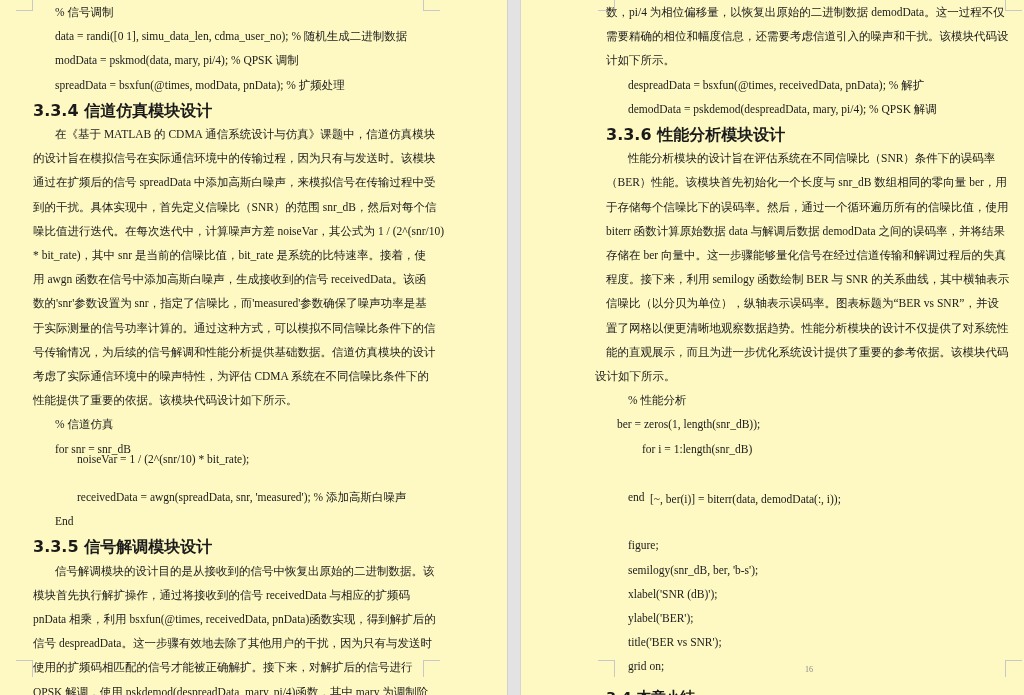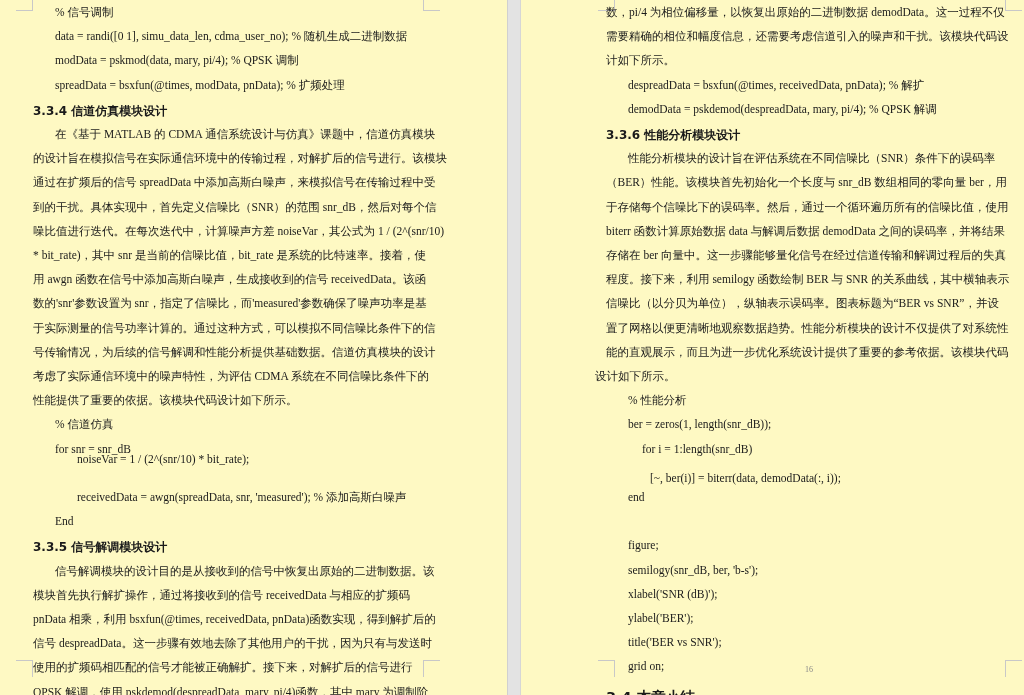--- a/index.html
+++ b/index.html
@@ -13,40 +13,40 @@
     position:absolute; top:0; height:695px; background:#fef9c3; overflow:hidden;
   }
   #page-left { left:0; width:507px; }
   #page-right { left:521px; width:542px; }
   .gutter { position:absolute; left:507px; top:0; width:14px; height:695px; background:#e3e3e3;
     border-left:1px solid #d0d0d0; border-right:1px solid #d6d6d6; box-sizing:border-box; }
   .corner { position:absolute; width:16px; height:16px; border-color:#c8c8c8; border-style:solid; border-width:0; }
   .line {
     position:absolute; white-space:nowrap; font-size:11.5px; line-height:14px; height:14px;
   }
-  .line.heading { font-size:12px; font-weight:bold; font-family:"DejaVu Sans","Liberation Sans",sans-serif; }
+  .line.heading { font-size:16px; font-weight:bold; font-family:"DejaVu Sans","Liberation Sans",sans-serif; }
   .line.heading.big { font-size:14.5px; }
   .pagenum { position:absolute; font-size:8px; color:#888; }
 </style>
 </head>
 <body>
 
 <div class="page" id="page-left">
   <div class="corner" style="left:16px;top:-6px;border-right-width:1px;border-bottom-width:1px;"></div>
   <div class="corner" style="left:423px;top:-6px;border-left-width:1px;border-bottom-width:1px;"></div>
   <div class="corner" style="left:16px;top:660px;border-right-width:1px;border-top-width:1px;"></div>
   <div class="corner" style="left:423px;top:660px;border-left-width:1px;border-top-width:1px;"></div>
   <div id="left-lines">
       <div class="line" style="left: 55px; top: 5px;">%  信号调制</div>
       <div class="line" style="left: 55px; top: 29.2px;">data = randi([0 1], simu_data_len, cdma_user_no); %  随机生成二进制数据</div>
       <div class="line" style="left: 55px; top: 53.4px;">modData = pskmod(data, mary, pi/4); % QPSK 调制</div>
       <div class="line" style="left: 55px; top: 77.6px;">spreadData = bsxfun(@times, modData, pnData); %  扩频处理</div>
       <div class="line heading" style="left: 33px; top: 103.8px;">3.3.4  信道仿真模块设计</div>
       <div class="line" style="left: 55px; top: 127px;">在《基于 MATLAB 的 CDMA 通信系统设计与仿真》课题中，信道仿真模块</div>
-      <div class="line" style="left: 33px; top: 151.2px;">的设计旨在模拟信号在实际通信环境中的传输过程，对解扩后的信号进行。该模块</div>
+      <div class="line" style="left: 33px; top: 151.2px;">的设计旨在模拟信号在实际通信环境中的传输过程，因为只有与发送时。该模块</div>
       <div class="line" style="left: 33px; top: 175.4px;">通过在扩频后的信号 spreadData 中添加高斯白噪声，来模拟信号在传输过程中受</div>
       <div class="line" style="left: 33px; top: 199.6px;">到的干扰。具体实现中，首先定义信噪比（SNR）的范围 snr_dB，然后对每个信</div>
       <div class="line" style="left: 33px; top: 223.8px;">噪比值进行迭代。在每次迭代中，计算噪声方差 noiseVar，其公式为 1 / (2^(snr/10)</div>
       <div class="line" style="left: 33px; top: 248px;">* bit_rate)，其中 snr 是当前的信噪比值，bit_rate 是系统的比特速率。接着，使</div>
       <div class="line" style="left: 33px; top: 272.2px;">用 awgn 函数在信号中添加高斯白噪声，生成接收到的信号 receivedData。该函</div>
       <div class="line" style="left: 33px; top: 296.4px;">数的'snr'参数设置为 snr，指定了信噪比，而'measured'参数确保了噪声功率是基</div>
       <div class="line" style="left: 33px; top: 320.6px;">于实际测量的信号功率计算的。通过这种方式，可以模拟不同信噪比条件下的信</div>
       <div class="line" style="left: 33px; top: 344.8px;">号传输情况，为后续的信号解调和性能分析提供基础数据。信道仿真模块的设计</div>
       <div class="line" style="left: 33px; top: 369px;">考虑了实际通信环境中的噪声特性，为评估 CDMA 系统在不同信噪比条件下的</div>
       <div class="line" style="left: 33px; top: 393.2px;">性能提供了重要的依据。该模块代码设计如下所示。</div>
@@ -84,23 +84,23 @@
       <div class="line" style="left: 85px; top: 175.4px;">（BER）性能。该模块首先初始化一个长度与 snr_dB 数组相同的零向量 ber，用</div>
       <div class="line" style="left: 85px; top: 199.6px;">于存储每个信噪比下的误码率。然后，通过一个循环遍历所有的信噪比值，使用</div>
       <div class="line" style="left: 85px; top: 223.8px;">biterr 函数计算原始数据 data 与解调后数据 demodData 之间的误码率，并将结果</div>
       <div class="line" style="left: 85px; top: 248px;">存储在 ber 向量中。这一步骤能够量化信号在经过信道传输和解调过程后的失真</div>
       <div class="line" style="left: 85px; top: 272.2px;">程度。接下来，利用 semilogy 函数绘制 BER 与 SNR 的关系曲线，其中横轴表示</div>
       <div class="line" style="left: 85px; top: 296.4px;">信噪比（以分贝为单位），纵轴表示误码率。图表标题为“BER vs SNR”，并设</div>
       <div class="line" style="left: 85px; top: 320.6px;">置了网格以便更清晰地观察数据趋势。性能分析模块的设计不仅提供了对系统性</div>
       <div class="line" style="left: 85px; top: 344.8px;">能的直观展示，而且为进一步优化系统设计提供了重要的参考依据。该模块代码</div>
       <div class="line" style="left: 74px; top: 369px;">设计如下所示。</div>
       <div class="line" style="left: 107px; top: 393.2px;">%  性能分析</div>
-      <div class="line" style="left: 107px; top: 417.4px;">ber = zeros(1, length(snr_dB));</div>
+      <div class="line" style="left: 96px; top: 417.4px;">ber = zeros(1, length(snr_dB));</div>
       <div class="line" style="left: 107px; top: 441.6px; margin-left: 14px;">for i = 1:length(snr_dB)</div>
-      <div class="line" style="left: 129px; top: 471px; text-align: right;">[~, ber(i)] = biterr(data, demodData(:, i));</div>
+      <div class="line" style="left: 129px; top: 492px; text-align: right;">[~, ber(i)] = biterr(data, demodData(:, i));</div>
       <div class="line" style="left: 107px; top: 490px;">end</div>
       <div class="line" style="left: 85px; top: 514.2px;"></div>
       <div class="line" style="left: 107px; top: 538.4px;">figure;</div>
       <div class="line" style="left: 107px; top: 562.6px;">semilogy(snr_dB, ber, 'b-s');</div>
       <div class="line" style="left: 107px; top: 586.8px;">xlabel('SNR (dB)');</div>
       <div class="line" style="left: 107px; top: 611px;">ylabel('BER');</div>
       <div class="line" style="left: 107px; top: 635.2px; text-align: right;">title('BER vs SNR');</div>
       <div class="line" style="left: 107px; top: 659.4px;">grid on;</div>
       <div class="line heading big" style="left: 85px; top: 689.6px;">3.4 本章小结</div>
     </div>

